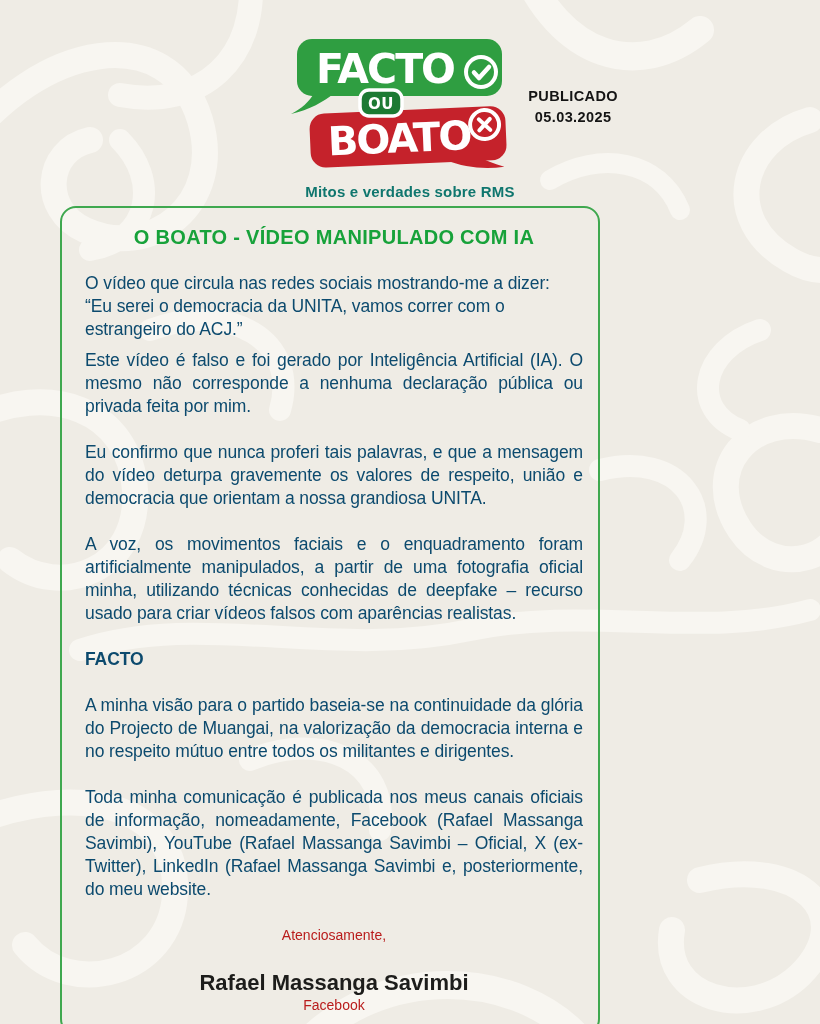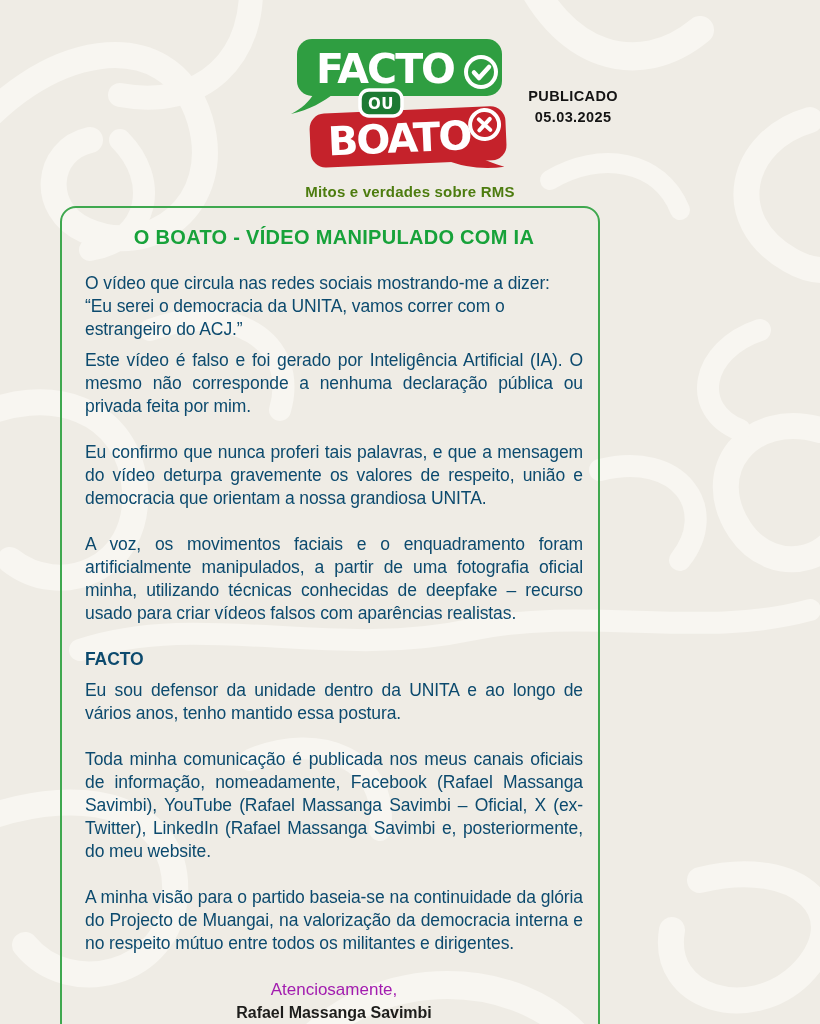--- a/index.html
+++ b/index.html
@@ -16,21 +16,21 @@
 
   
   .header { position: relative; height: 206px; }
   .logo-wrap {
     position: absolute; left: 285px; top: 36px; width: 250px;
     text-align: center;
   }
   .logo-tagline {
     margin-top: 3px;
     font-size: 15px; font-weight: bold; letter-spacing: .2px;
-    color: #4d7c0f; white-space: nowrap;
+    color: #0f766e; white-space: nowrap;
   }
   .published {
     position: absolute; top: 86px; right: 42px;
     text-align: center; color: #141414;
     font-size: 14.5px; font-weight: bold; line-height: 21px;
     letter-spacing: .4px;
   }
 
   
   .card {
@@ -49,22 +49,22 @@
   .card p, .card h2 {
     color: #0c4a6e;
     font-size: 17.5px; line-height: 23px;
     letter-spacing: -0.1px;
   }
   .card p { margin: 23px 0 0; }
   .card h2 { margin: 23px 0 0; font-weight: bold; }
   .card p.after-heading { margin-top: 8px; }
   .just { text-align: justify; }
   .signature { margin-top: 23px; text-align: center; line-height: 23px; }
-  .signature .sig-closing, .signature .sig-role { font-size: 17px; color: #a21caf; }
-  .signature .sig-name { font-size: 16px; font-weight: bold; color: #1d1d1b; }
+  .signature .sig-closing, .signature .sig-role { font-size: 14px; color: #b91c1c; }
+  .signature .sig-name { font-size: 22px; font-weight: bold; color: #1d1d1b; margin-top: 24px; }
 </style>
 </head>
 <body>
 
 <div id="stage">
 
   <svg id="bg-pattern" width="820" height="1024" viewBox="0 0 820 1024" aria-hidden="true">
     <rect x="0" y="0" width="820" height="1024" fill="#efece5"></rect>
     <g fill="none" stroke="#f8f6f1" stroke-linecap="round">
       <path stroke-width="26" d="M-40,150 C40,40 170,20 200,120 C225,205 150,260 85,230 C40,210 45,150 90,140"></path>
@@ -135,23 +135,22 @@
       <p>
         <span>O vídeo que circula nas redes sociais mostrando-me a dizer:</span><br>
         <span>“Eu serei o democracia da UNITA, vamos correr com o estrangeiro do ACJ.”</span>
       </p>
 
       <p class="after-heading just">Este vídeo é falso e foi gerado por Inteligência Artificial (IA). O mesmo não corresponde a nenhuma declaração pública ou privada feita por mim.</p>
       <p class="just">Eu confirmo que nunca proferi tais palavras, e que a mensagem do vídeo deturpa gravemente os valores de respeito, união e democracia que orientam a nossa grandiosa UNITA.</p>
       <p class="just">A voz, os movimentos faciais e o enquadramento foram artificialmente manipulados, a partir de uma fotografia oficial minha, utilizando técnicas conhecidas de deepfake – recurso usado para criar vídeos falsos com aparências realistas.</p>
 
       <h2>FACTO</h2>
-      <p class="after-heading just">Eu sou defensor da unidade dentro da UNITA e ao longo de vários anos, tenho mantido essa postura.</p>
+      <p class="just">A minha visão para o partido baseia-se na continuidade da glória do Projecto de Muangai, na valorização da democracia interna e no respeito mútuo entre todos os militantes e dirigentes.</p>
       <p class="just">Toda minha comunicação é publicada nos meus canais oficiais de informação, nomeadamente, Facebook (Rafael Massanga Savimbi), YouTube (Rafael Massanga Savimbi – Oficial, X (ex-Twitter), LinkedIn (Rafael Massanga Savimbi e, posteriormente, do meu website.</p>
-      <p class="just">A minha visão para o partido baseia-se na continuidade da glória do Projecto de Muangai, na valorização da democracia interna e no respeito mútuo entre todos os militantes e dirigentes.</p>
 
       <div class="signature">
         <div class="sig-closing">Atenciosamente,</div>
         <div class="sig-name">Rafael Massanga Savimbi</div>
         <div class="sig-role">Facebook</div>
       </div>
     </div>
 
   </div>
 </div>

